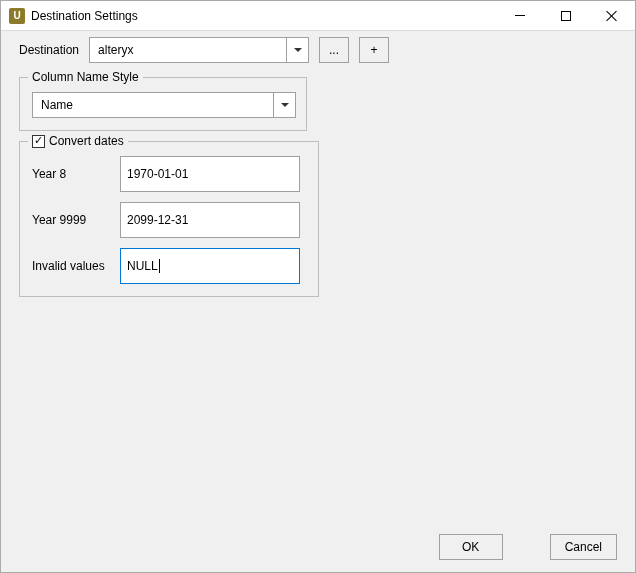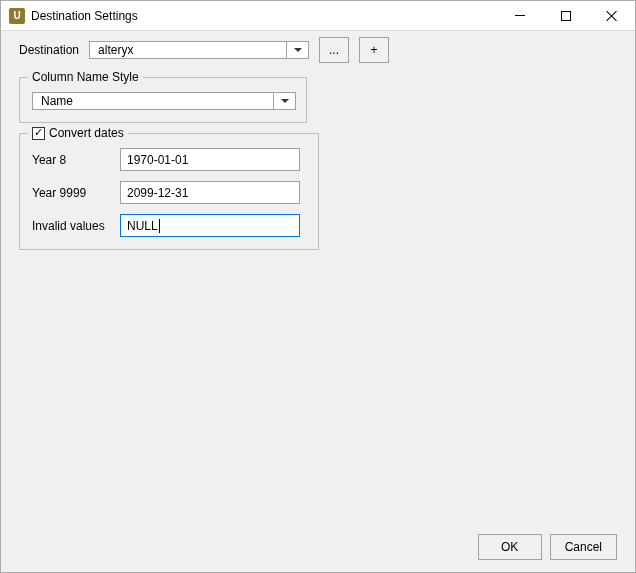--- a/index.html
+++ b/index.html
@@ -77,25 +77,24 @@
   .row-dest {
     display: flex;
     align-items: center;
     gap: 10px;
     margin-bottom: 14px;
   }
   .lbl { font-size: 12px; }
 
   .combo {
     position: relative;
-    height: 18px;
+    height: 26px;
     background: #fff;
     border: 1px solid #a0a0a0;
     display: flex;
-    align-items: center;
   }
   .combo .combo-text {
     flex: 1;
     padding: 0 8px;
     font-size: 12px;
     line-height: 24px;
     white-space: nowrap;
     overflow: hidden;
   }
   .combo .combo-btn {
@@ -170,21 +169,21 @@
     display: flex;
     align-items: center;
     margin-bottom: 10px;
   }
   .form-row:last-child { margin-bottom: 0; }
   .form-row .flbl {
     width: 88px;
     font-size: 12px;
   }
   .txt {
-    height: 23px;
+    height: 36px;
     border: 1px solid #a0a0a0;
     background: #fff;
     padding: 0 6px;
     font-size: 12px;
     width: 180px;
     display: flex;
     align-items: center;
   }
   .txt.focused {
     border: 1px solid #0078d7;
@@ -210,20 +209,21 @@
   .dlg-btn {
     min-width: 64px;
     height: 26px;
     border: 1px solid #a0a0a0;
     background: #f0f0f0;
     display: flex;
     align-items: center;
     justify-content: center;
     font-size: 12px;
     padding: 0 14px;
+    margin-left: 39px;
   }
 </style>
 </head>
 <body>
 
 <div class="window">
 
   <div class="titlebar">
     <div class="app-icon">U</div>
     <div class="title-text">Destination Settings</div>

